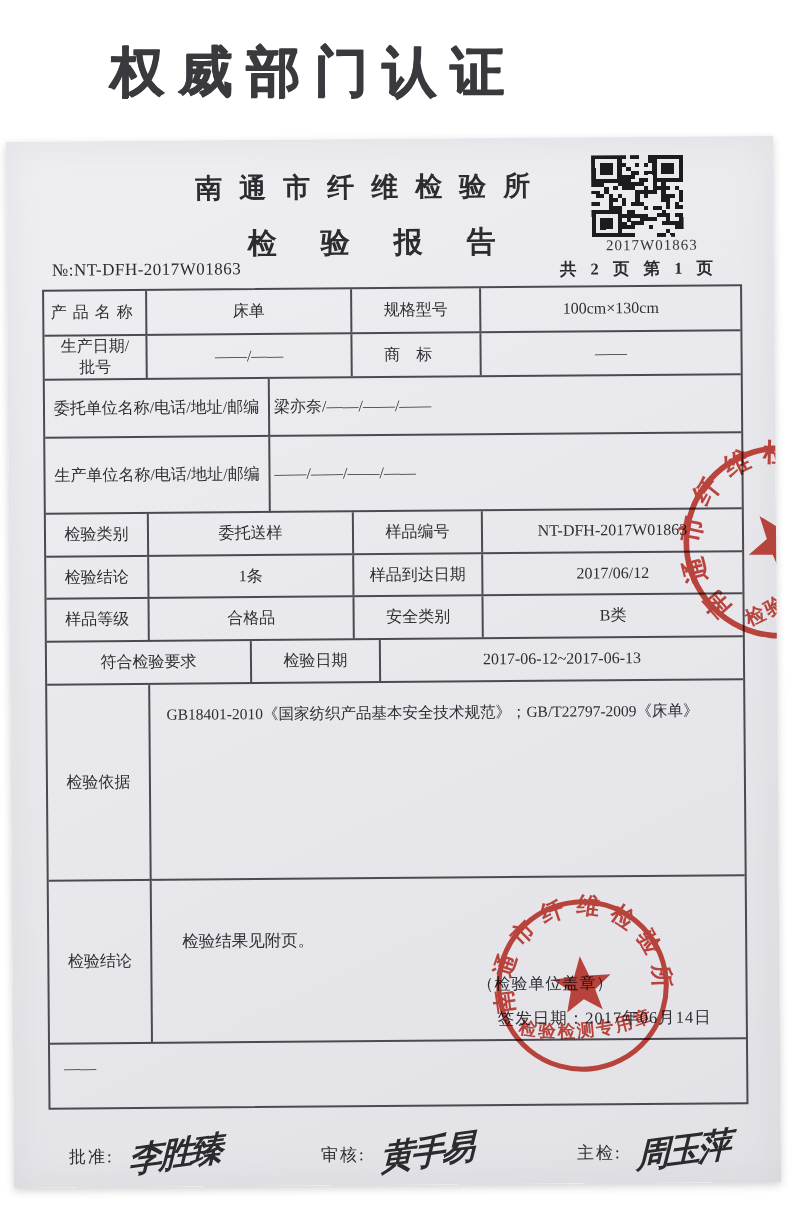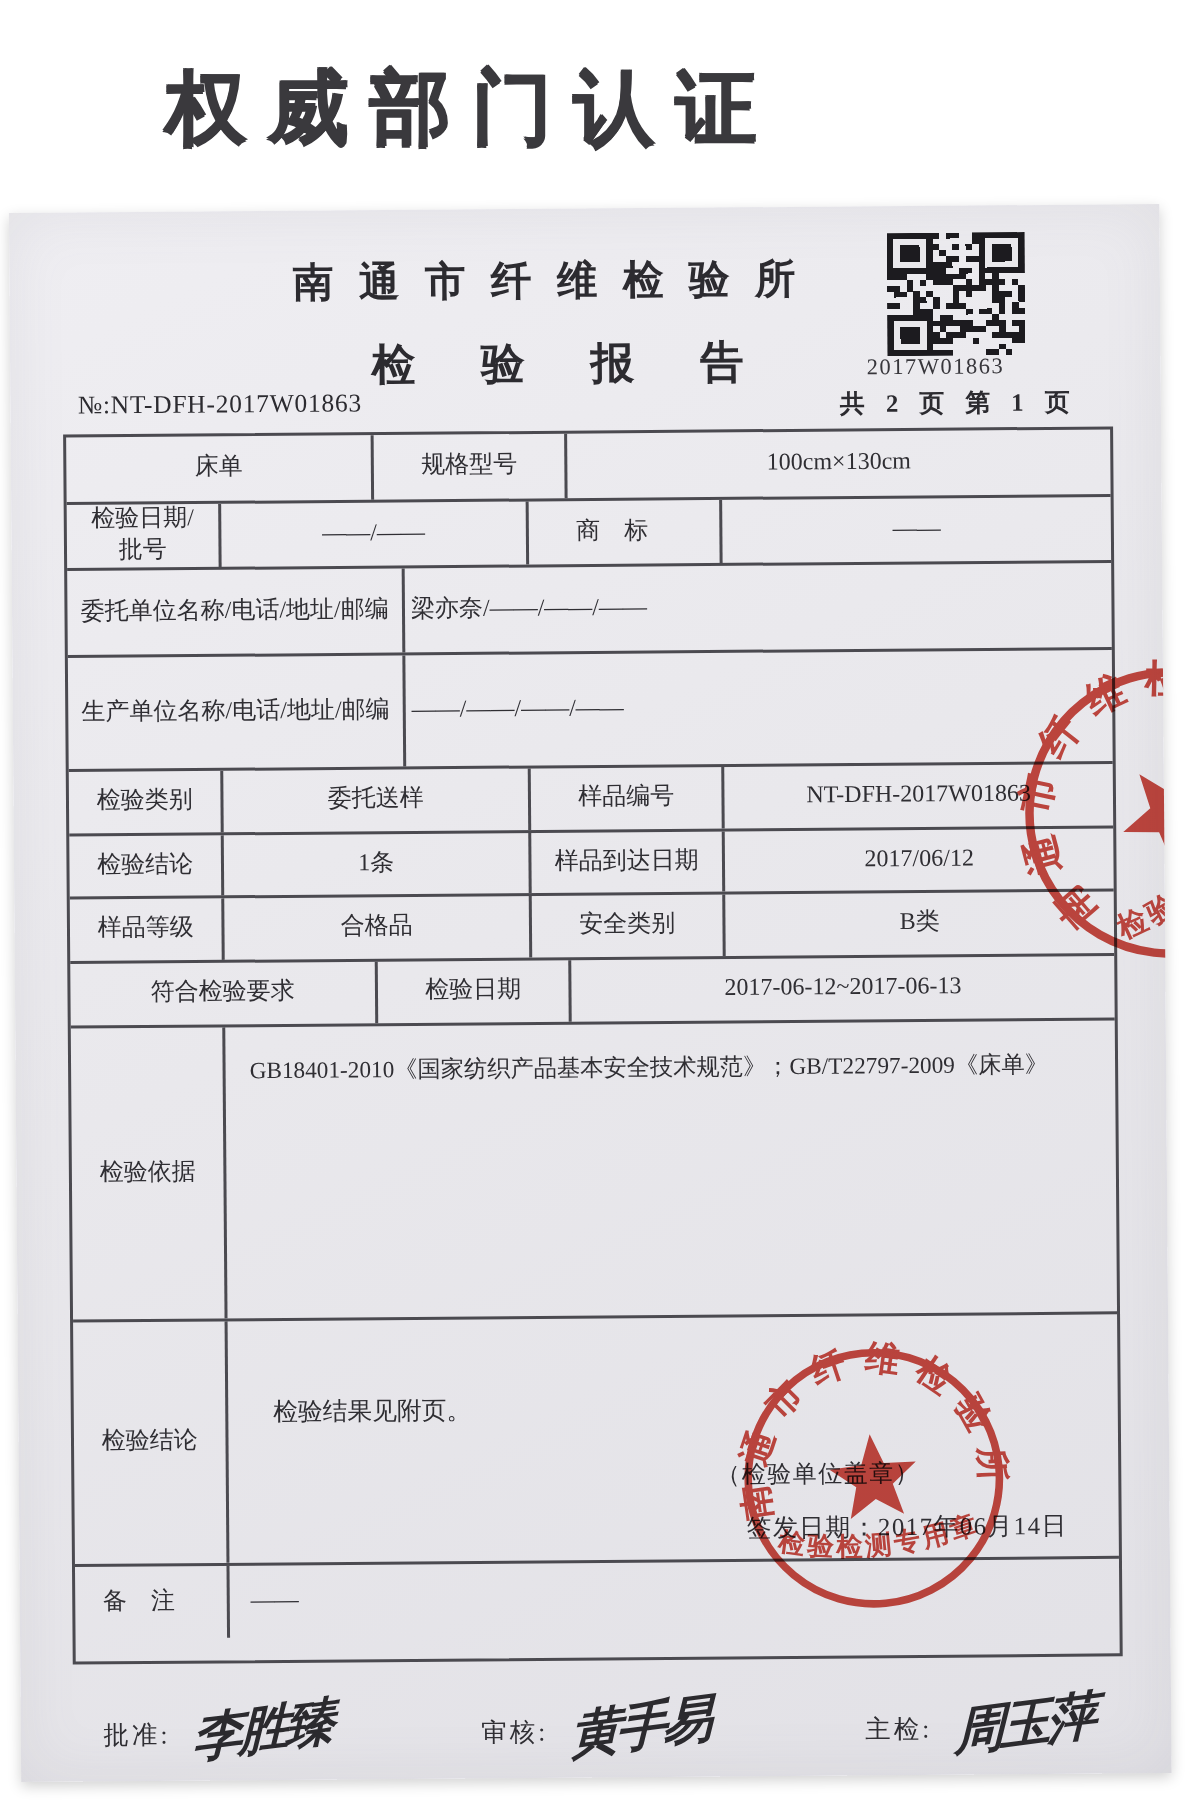--- a/index.html
+++ b/index.html
@@ -23,21 +23,21 @@
        font-size:27px;font-weight:bold;letter-spacing:17px;color:#2c2b30;}
   .doctitle{position:absolute;top:84px;left:42px;width:690px;text-align:center;
        font-size:29px;font-weight:bold;letter-spacing:44px;color:#2c2b30;}
   .repno{position:absolute;top:119px;left:45px;font-size:17px;color:#2c2b30;letter-spacing:.5px;}
   .pageinfo{position:absolute;top:121px;left:553px;font-size:16.5px;font-weight:bold;
        letter-spacing:5px;color:#2c2b30;}
 
   
   .qr{position:absolute;left:585px;top:18px;width:92px;height:82px;}
   .qr svg{width:100%;height:100%;}
-  .qrcap{position:absolute;left:571px;top:100px;width:120px;text-align:left;
+  .qrcap{position:absolute;left:571px;top:100px;width:120px;text-align:right;
          font-size:15px;letter-spacing:1px;color:#37363b;}
 
   
   .tbl{position:absolute;left:35px;top:148px;width:700px;height:820px;
        border:2px solid #4b4a50;box-sizing:border-box;background:transparent;}
   .tr{display:flex;border-bottom:2px solid #4b4a50;box-sizing:border-box;align-items:stretch;}
   .tr:last-child{border-bottom:none;}
   .cell{box-sizing:border-box;border-right:2px solid #4b4a50;display:flex;
         align-items:center;justify-content:center;font-size:16px;line-height:1.3;
         text-align:center;padding:2px 4px;color:#2f2e33;}
@@ -235,26 +235,27 @@
       </g>
     </svg>
   </div>
   <div class="qrcap">2017W01863</div>
 
   <div class="repno">№:NT-DFH-2017W01863</div>
   <div class="pageinfo">共 2 页 第 1 页</div>
 
   <div class="tbl">
     <div class="tr" style="height:45px">
+      <div class="cell lab w1 sp6">产品名称</div>
       <div class="cell w2">床单</div>
       <div class="cell lab w3">规格型号</div>
       <div class="cell w4">100cm×130cm</div>
     </div>
     <div class="tr" style="height:44px">
-      <div class="cell lab w1" style="padding:2px 10px">检验日期/批号</div>
+      <div class="cell lab w1" style="padding:2px 10px">生产日期/批号</div>
       <div class="cell w2">——/——</div>
       <div class="cell lab w3 sp16">商标</div>
       <div class="cell w4">——</div>
     </div>
     <div class="tr" style="height:58px">
       <div class="cell lab wlab">委托单位名称/电话/地址/邮编</div>
       <div class="cell wval">梁亦奈/——/——/——</div>
     </div>
     <div class="tr" style="height:76px">
       <div class="cell lab wlab">生产单位名称/电话/地址/邮编</div>
@@ -289,21 +290,20 @@
     </div>
     <div class="tr" style="height:163px">
       <div class="cell lab w1">检验结论</div>
       <div class="cell w4 rel">
         <span class="result-text">检验结果见附页。</span>
         <span class="seal-hint">（检验单位盖章）</span>
         <span class="issue-line"><span>签发日期：</span><span>2017年06月14日</span></span>
       </div>
     </div>
     <div class="tr" style="height:48px">
-      <div class="cell lab w1 sp16">备注</div>
       <div class="cell w4 wval" style="padding-left:14px">——</div>
     </div>
   </div>
 
   <div class="foot">
     <div class="fgroup fg1">
       <span class="flabel">批准:</span>
       <span class="sig">李胜臻</span>
     </div>
     <div class="fgroup fg2">

